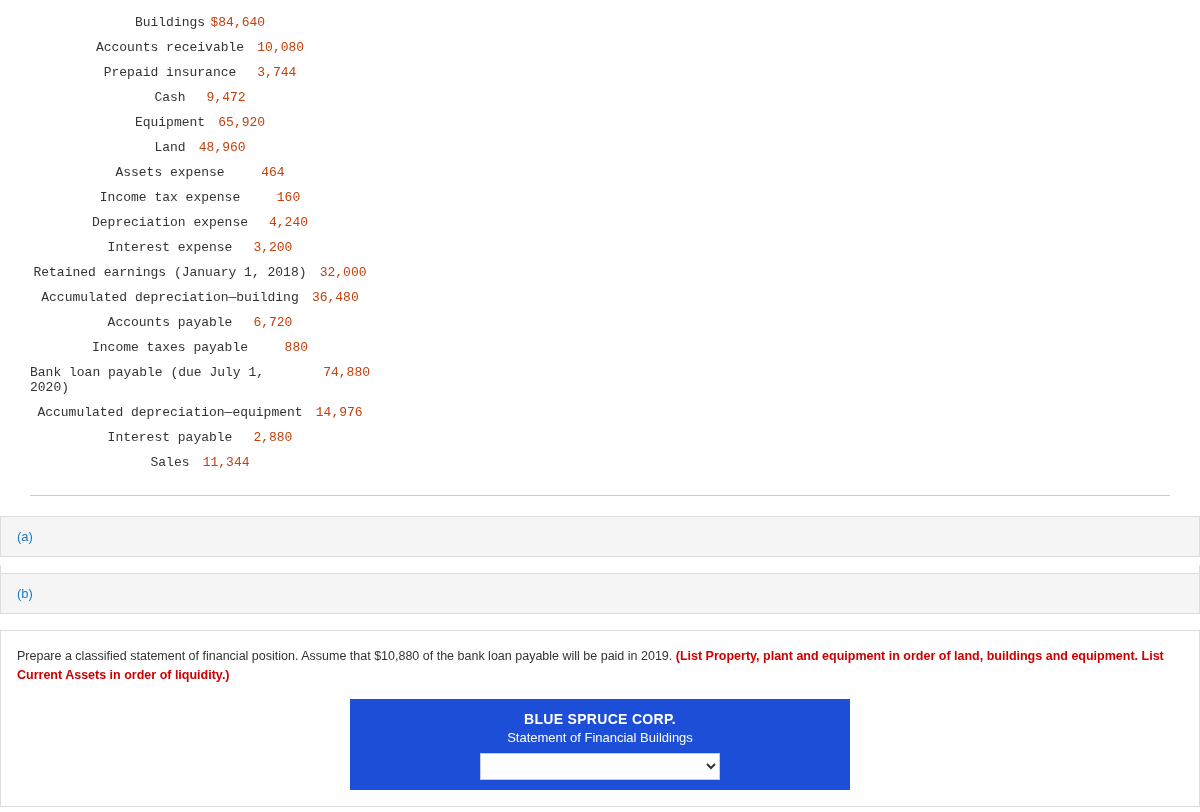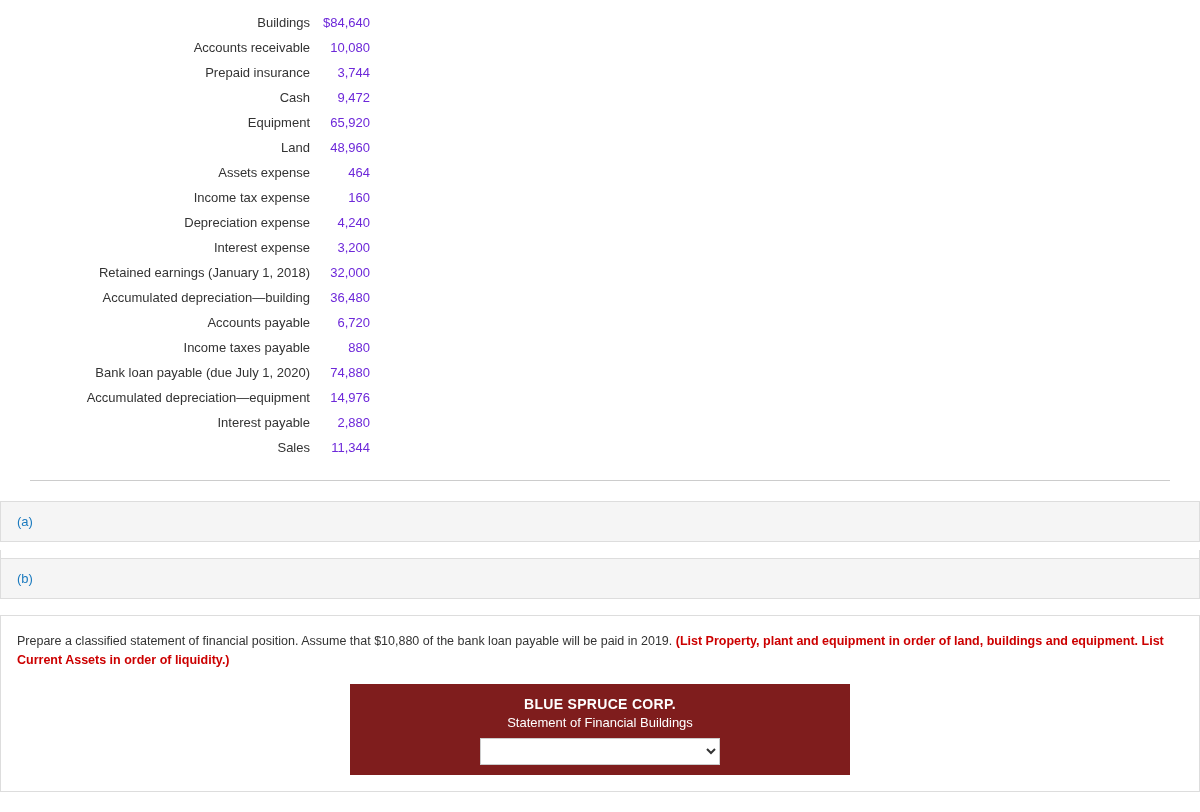--- a/index.html
+++ b/index.html
@@ -14,32 +14,33 @@
       padding: 10px 30px 20px 30px;
       background: #fff;
     }
 
     .account-table {
       width: 340px;
     }
 
     .account-row {
       display: flex;
-      justify-content: flex-end;
+      justify-content: center;
       padding: 5px 0;
       border-bottom: none;
+      font-family: Liberation Mono, monospace;
     }
 
     .account-name {
       color: #333;
       font-size: 13px;
     }
 
     .account-value {
-      color: #6d28d9;
+      color: #c2410c;
       font-size: 13px;
       min-width: 60px;
       text-align: right;
     }
 
     .part-section {
       background: #f5f5f5;
       border: 1px solid #ddd;
       padding: 12px 16px;
       margin: 0 0 8px 0;
@@ -64,21 +65,21 @@
       margin-bottom: 14px;
       line-height: 1.5;
     }
 
     .instructions-text .bold-red {
       font-weight: bold;
       color: #cc0000;
     }
 
     .blue-header {
-      background: #7f1d1d;
+      background: #1d4ed8;
       color: #fff;
       text-align: center;
       padding: 12px 10px 10px 10px;
       width: 500px;
       margin: 0 auto;
     }
 
     .blue-header .company-name {
       font-weight: bold;
       font-size: 14px;

